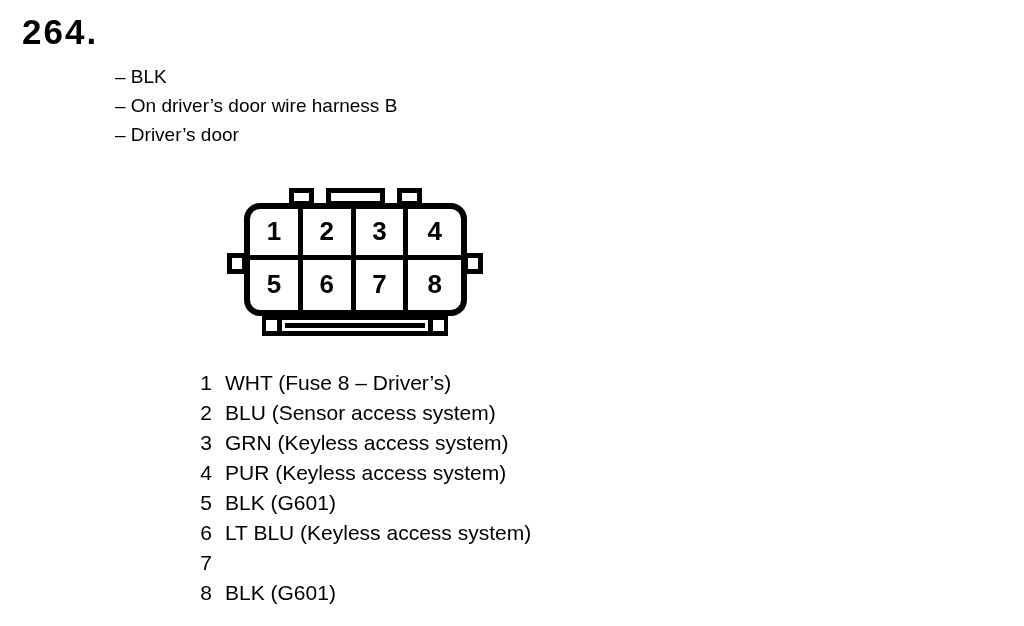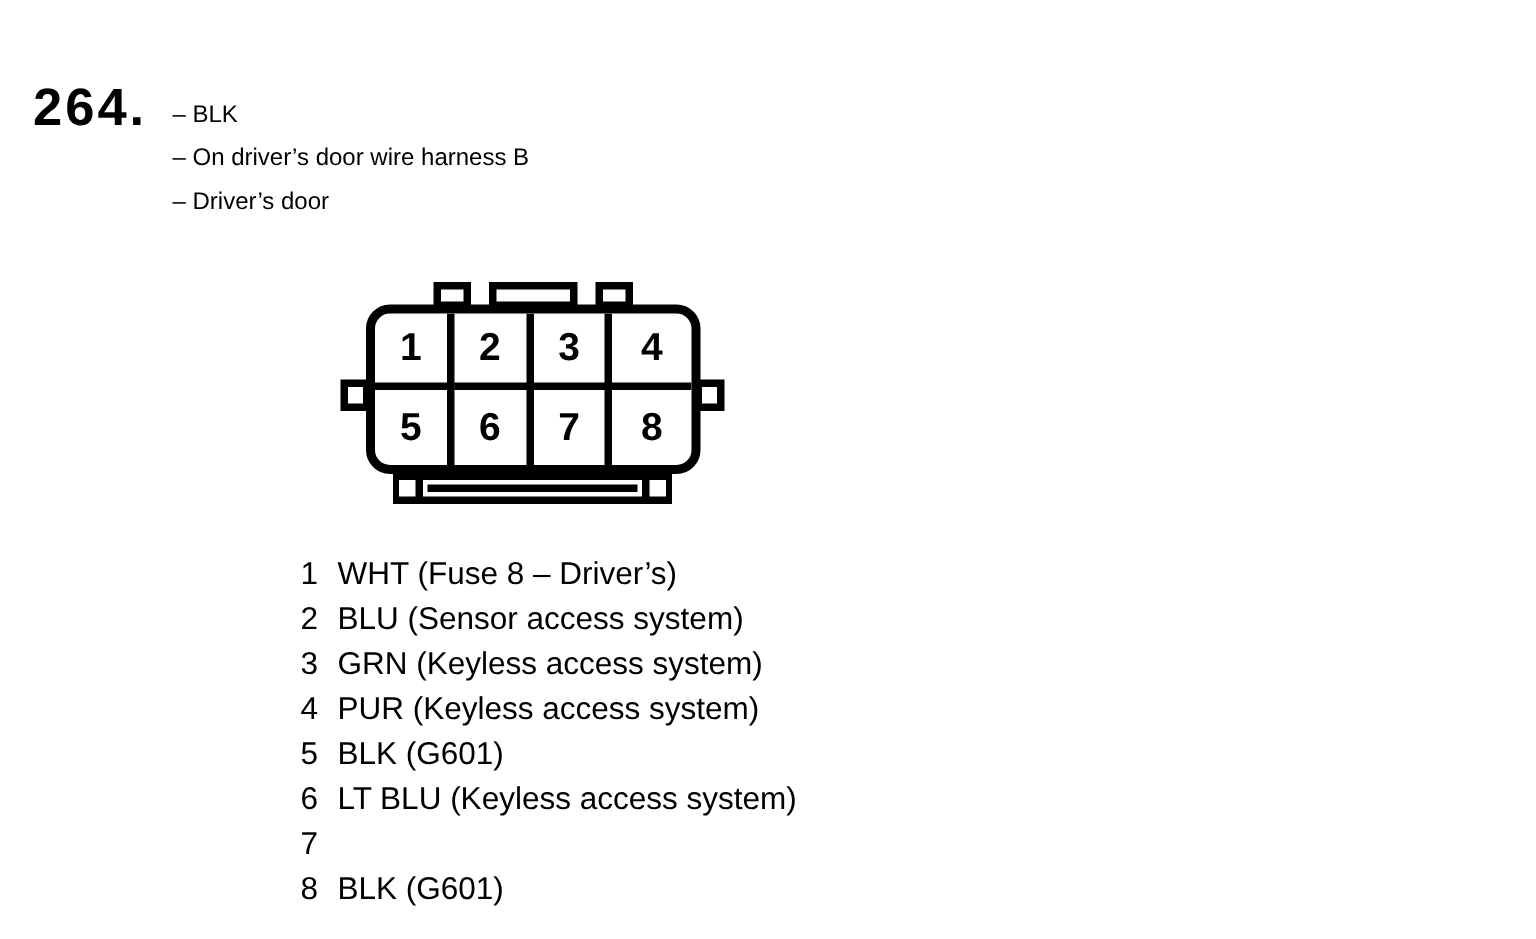--- a/index.html
+++ b/index.html
@@ -3,25 +3,25 @@
 <meta charset="utf-8">
 <style>
   html,body{margin:0;padding:0;background:#fff;}
   .stage{
     position:relative;width:1024px;height:626px;background:#ffffff;color:#000;
     font-family:"Liberation Sans",sans-serif;overflow:hidden;
   }
   
   .title-row{
     position:absolute;left:22px;top:12px;display:flex;align-items:baseline;
-    font-weight:bold;font-size:35px;line-height:40px;white-space:nowrap;margin-top:40px;
+    font-weight:bold;font-size:35px;line-height:40px;white-space:nowrap;
   }
   .sec-num{letter-spacing:2px;margin-right:14px;}
   
-  .details{position:absolute;left:115px;top:62px;font-size:16px;line-height:29px;}
+  .details{position:absolute;left:115px;top:62px;font-size:19px;line-height:29px;}
   
   .connector{position:absolute;left:227px;top:186px;width:256px;height:150px;}
   .tab{position:absolute;top:2px;height:18px;background:#fff;border:5px solid #000;box-sizing:border-box;}
   .tab1{left:62px;width:25px;}
   .tab2{left:99px;width:59px;}
   .tab3{left:170px;width:25px;}
   .bump{position:absolute;top:67px;width:20px;height:21px;background:#fff;border:5px solid #000;box-sizing:border-box;}
   .bump-l{left:0;}
   .bump-r{left:236px;}
   .lockbar{position:absolute;left:35px;top:130px;width:186px;height:20px;background:#000;}

